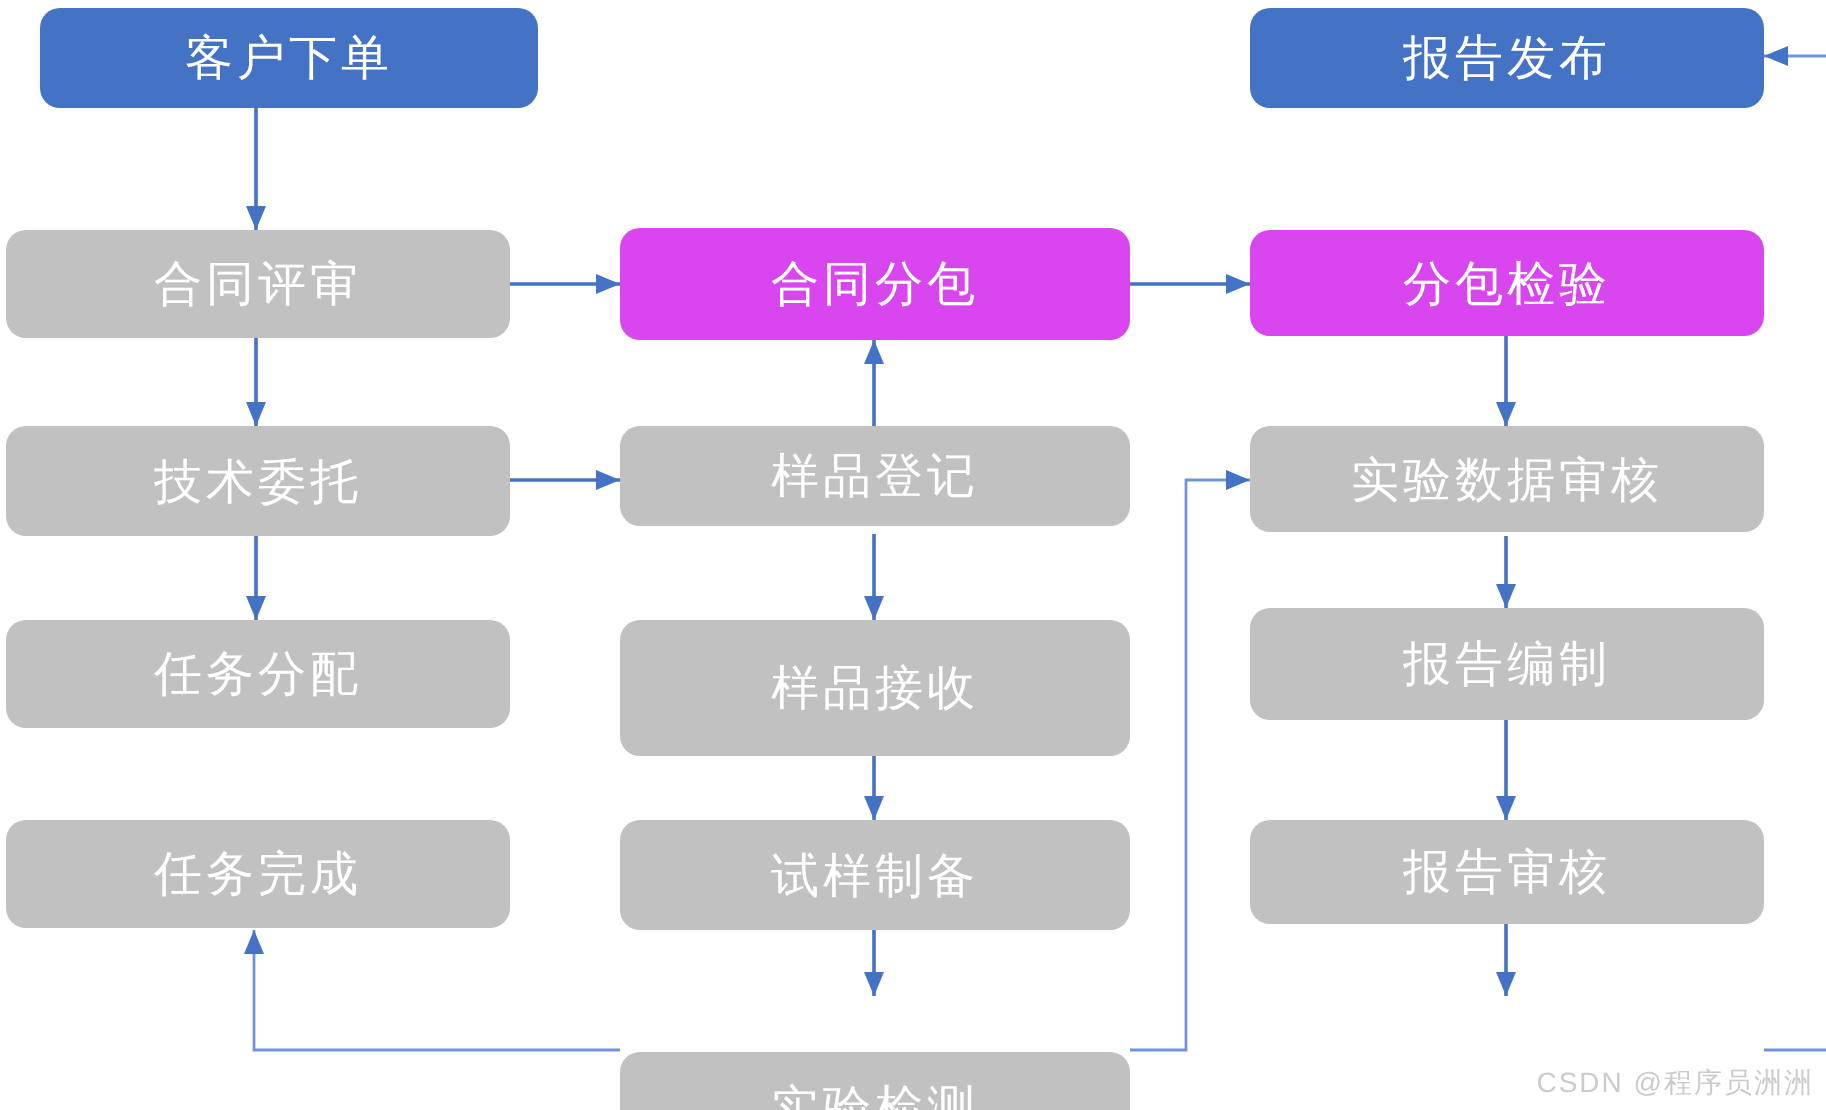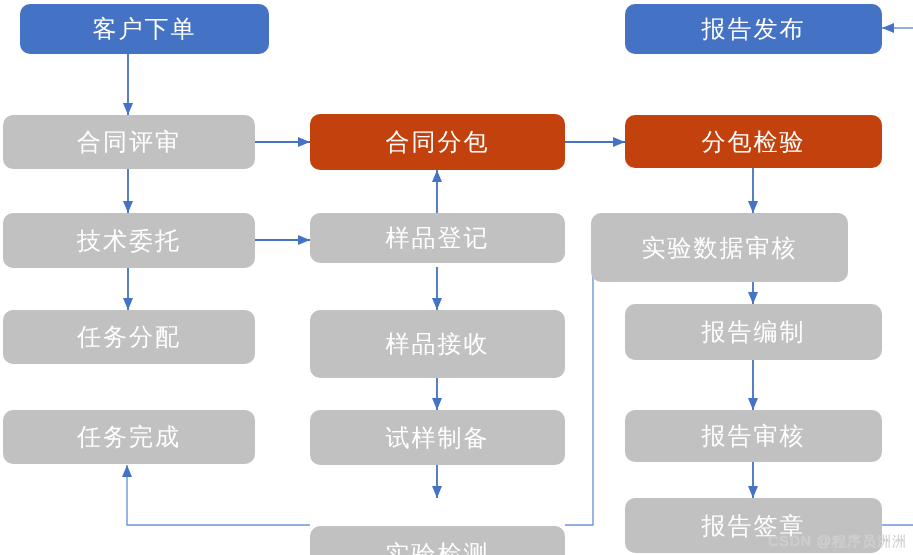--- a/index.html
+++ b/index.html
@@ -11,21 +11,21 @@
   .canvas{position:absolute;left:0;top:0;width:913px;height:555px;overflow:hidden;}
   .arrows{position:absolute;left:0;top:0;z-index:1;}
   .node{
     position:absolute;z-index:2;
     border-radius:10px;
     display:flex;align-items:center;justify-content:center;
     color:#ffffff;font-size:24px;letter-spacing:2px;
     user-select:none;
   }
   .blue{background:#4472C4;}
-  .orange{background:#c2410c;}
+  .orange{background:#d946ef;}
   .gray{background:#C1C1C1;}
   .edge{stroke:#4472C4;stroke-width:1.8;fill:none;}
   .edge-routed{stroke:#7094DA;stroke-width:1.4;fill:none;}
   .watermark{
     position:absolute;z-index:3;right:6px;bottom:4px;
     font-size:14px;color:#cbcbcb;letter-spacing:1px;
     text-shadow:0 0 1px rgba(255,255,255,0.55);
     white-space:nowrap;
   }
 </style>
@@ -66,27 +66,26 @@
 
   <div class="node blue" style="left:20px;  top:4px;  width:249px;height:50px">客户下单</div>
   <div class="node blue" style="left:625px;top:4px;  width:257px;height:50px">报告发布</div>
 
   <div class="node gray" style="left:3px;  top:115px;width:252px;height:54px">合同评审</div>
   <div class="node orange" style="left:310px;top:114px;width:255px;height:56px">合同分包</div>
   <div class="node orange" style="left:625px;top:115px;width:257px;height:53px">分包检验</div>
 
   <div class="node gray" style="left:3px;  top:213px;width:252px;height:55px">技术委托</div>
   <div class="node gray" style="left:310px;top:213px;width:255px;height:50px">样品登记</div>
-  <div class="node gray" style="left:591px;top:213px;width:257px;height:69px">实验数据审核</div>
+  <div class="node gray" style="left:625px;top:213px;width:257px;height:53px">实验数据审核</div>
 
   <div class="node gray" style="left:3px;  top:310px;width:252px;height:54px">任务分配</div>
   <div class="node gray" style="left:310px;top:310px;width:255px;height:68px">样品接收</div>
   <div class="node gray" style="left:625px;top:304px;width:257px;height:56px">报告编制</div>
 
   <div class="node gray" style="left:3px;  top:410px;width:252px;height:54px">任务完成</div>
   <div class="node gray" style="left:310px;top:410px;width:255px;height:55px">试样制备</div>
   <div class="node gray" style="left:625px;top:410px;width:257px;height:52px">报告审核</div>
 
   <div class="node gray" style="left:310px;top:526px;width:255px;height:55px">实验检测</div>
-  <div class="node gray" style="left:625px;top:498px;width:257px;height:55px">报告签章</div>
 
   <div class="watermark">CSDN @程序员洲洲</div>
 </div>
 
 </body></html>

